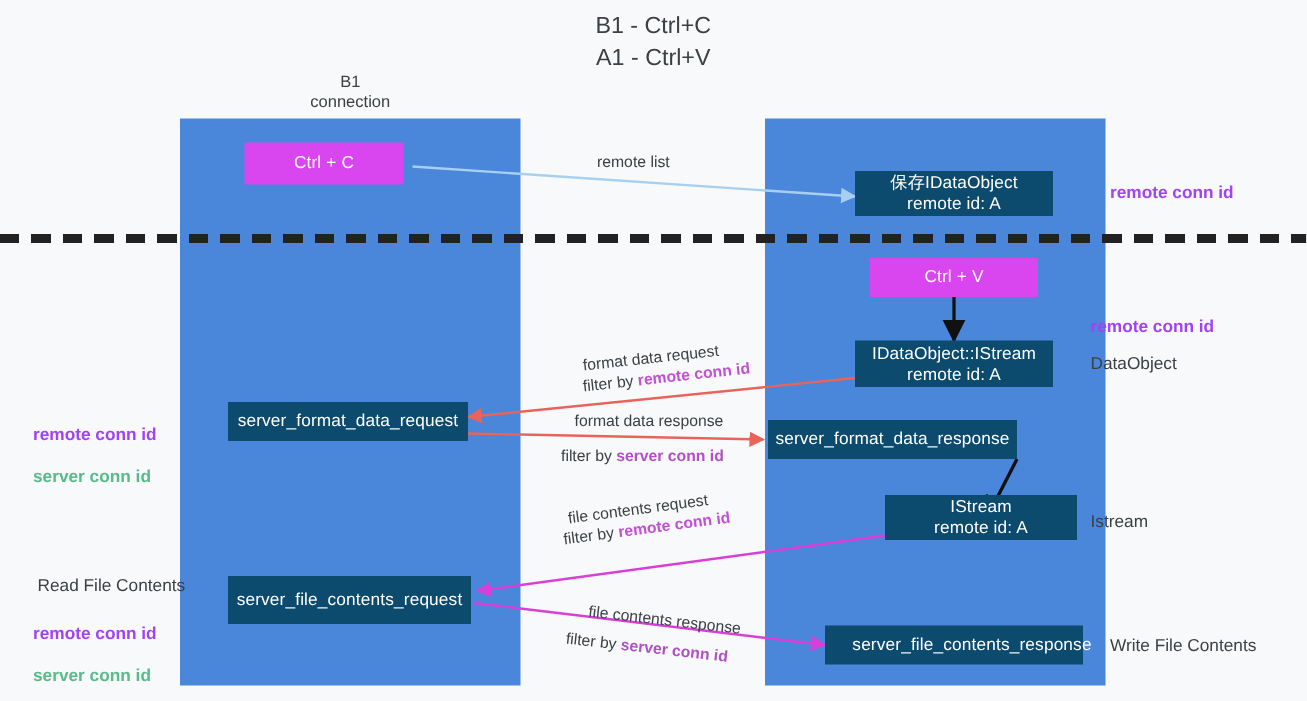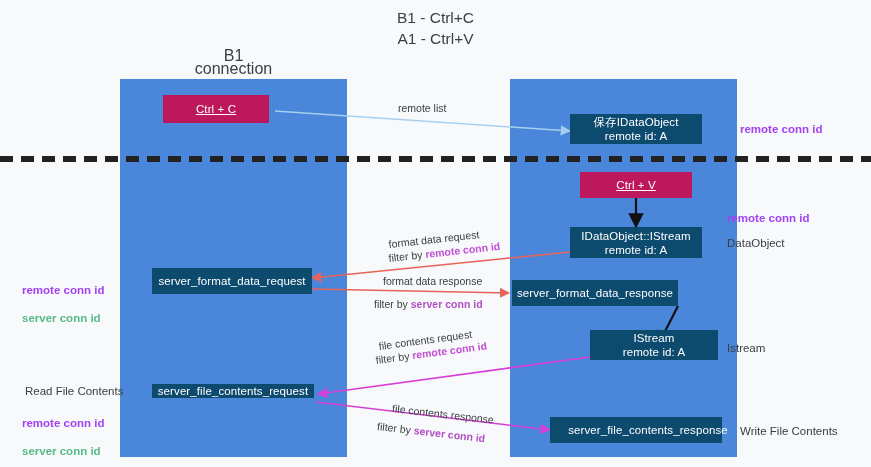--- a/index.html
+++ b/index.html
@@ -25,21 +25,21 @@
     text-align: center;
     font-size: 15.5px;
     color: #3c4043;
     line-height: 21px;
     white-space: pre-line;
   }
 
   
   .colhead {
     text-align: center;
-    font-size: 16px;
+    font-size: 11px;
     color: #3c4043;
     line-height: 13px;
     white-space: pre-line;
   }
 
   
   .lane {
     background: #4a86d9;
   }
 
@@ -57,21 +57,21 @@
     flex-direction: column;
     align-items: center;
     justify-content: center;
     text-align: center;
     color: #ffffff;
     font-size: 11.5px;
     line-height: 14px;
     white-space: pre-line;
     letter-spacing: .1px;
   }
-  .node.green { background: #be185d; text-decoration: underline; }
+  .node.green { background: #d946ef; }
   .node.orange { background: #0c4a6e; }
 
   
   .ann {
     font-size: 11.5px;
     line-height: 14px;
     white-space: pre-line;
   }
   .ann.purple { color: #a142f4; font-weight: bold; }
   .ann.dark   { color: #3c4043; }
@@ -154,21 +154,21 @@
   <div class="abs node orange" style="left:570px; top:227px; width:132px; height:31px;">IDataObject::IStream
 remote id: A</div>
 
   <div class="abs node orange" style="left:512px; top:280px; width:166px; height:26px;">server_format_data_response</div>
 
   <div class="abs node orange" style="left:152px; top:268px; width:160px; height:26px;">server_format_data_request</div>
 
   <div class="abs node orange" style="left:590px; top:330px; width:128px; height:30px;">IStream
 remote id: A</div>
 
-  <div class="abs node orange" style="left:152px; top:384px; width:162px; height:14px;">server_file_contents_request</div>
+  <div class="abs node orange" style="left:152px; top:384px; width:162px; height:32px;">server_file_contents_request</div>
 
   <div class="abs node orange" style="left:550px; top:417px; width:172px; height:26px;padding-left:24px;">server_file_contents_response</div>
 
   <div class="abs elabel" style="left:398px; top:102px;">remote list</div>
 
   <div class="abs elabel rot" style="left:388px; top:238px; transform:rotate(-6.2deg);">format data request</div>
   <div class="abs elabel rot" style="left:388px; top:252px; transform:rotate(-6.2deg);"><span>filter by </span><span class="hi-remote">remote conn id</span></div>
 
   <div class="abs elabel" style="left:383px; top:275px;">format data response</div>
   <div class="abs elabel" style="left:374px; top:298px;"><span>filter by </span><span class="hi-server">server conn id</span></div>

